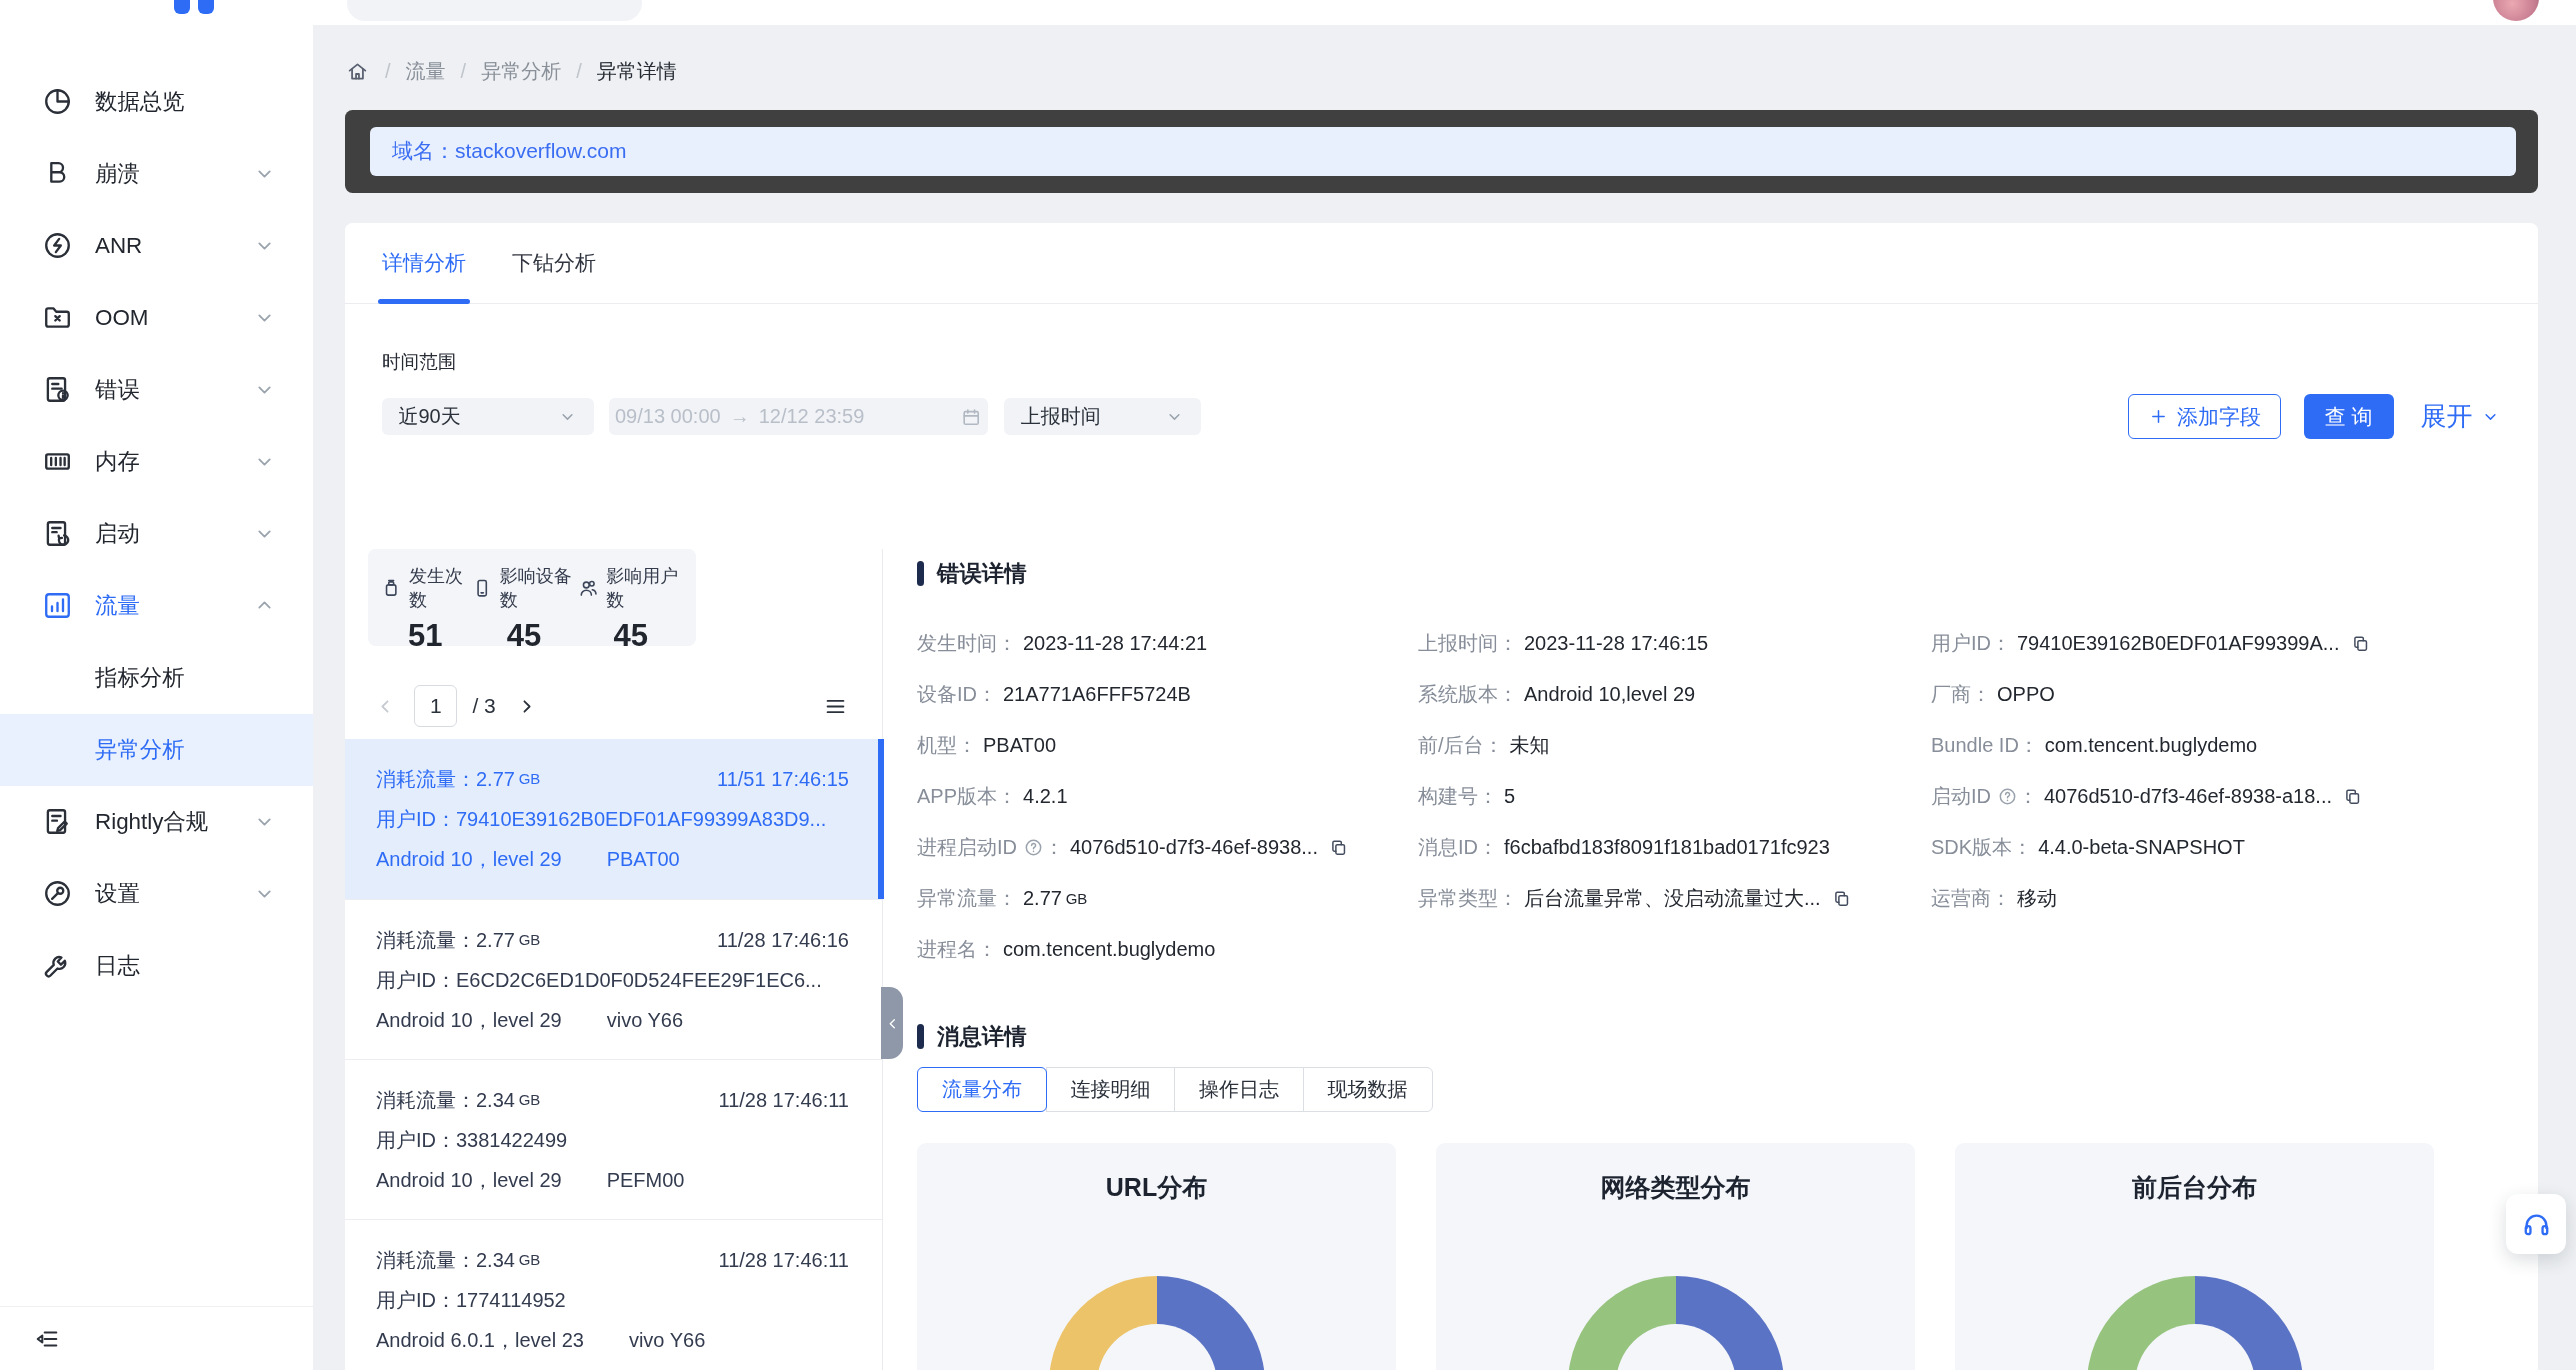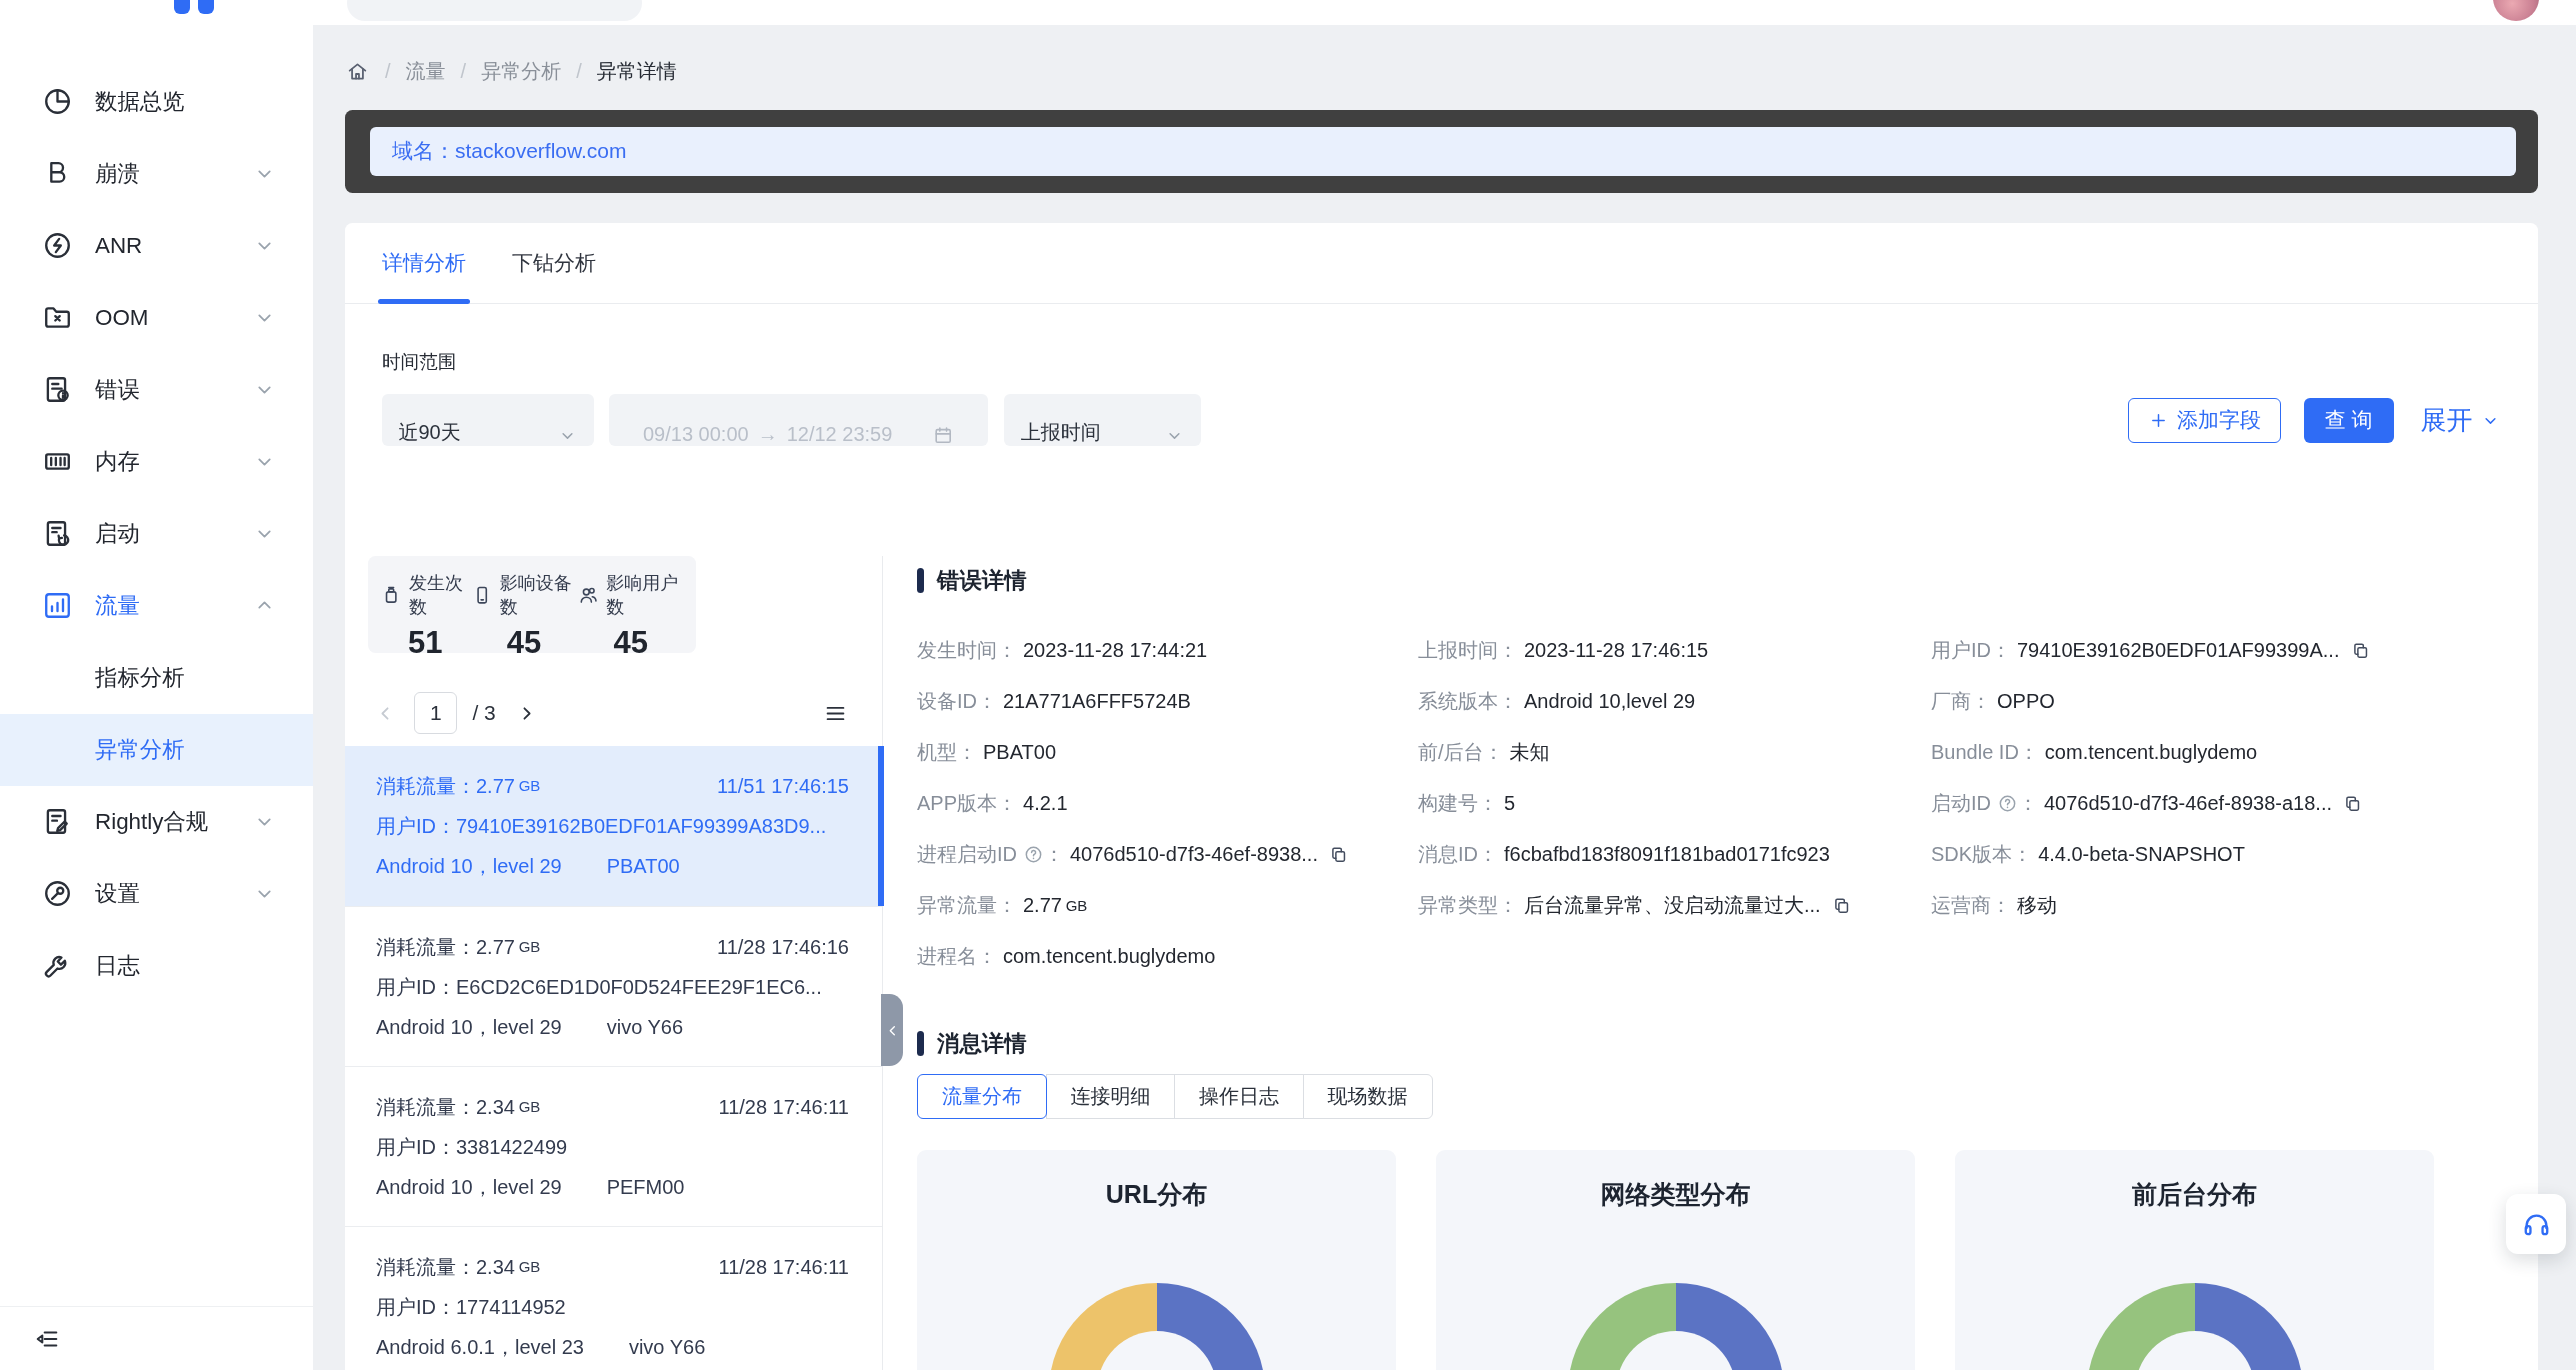--- a/index.html
+++ b/index.html
@@ -40,24 +40,24 @@
 
   .main-card { margin-top:30px; background:#fff; border-radius:7.5px 7.5px 0 0; height:1342px; position:relative; }
   .tabs { height:81px; border-bottom:1.5px solid #eaecef; display:flex; align-items:center; padding:0 37px; gap:46px; }
   .tab { position:relative; height:100%; display:flex; align-items:center; font-size:21px; color:#30353f; cursor:pointer; }
   .tab.active { color:#2f6cf5; }
   .tab.active::after { content:""; position:absolute; left:50%; transform:translateX(-50%); bottom:-1.5px; width:92px; height:5.2px; background:#2f6cf5; border-radius:3px; }
 
   .filter { padding:45px 37px 0 37px; }
   .filter-label { font-size:18.6px; color:#272c35; margin-bottom:19.4px; }
   .filter-row { display:flex; align-items:center; }
-  .ctl { background:#f1f3f6; border-radius:6px; height:52px; display:flex; align-items:flex-end; font-size:20px; color:#2b313b; cursor:pointer; }
+  .ctl { background:#f1f3f6; border-radius:6px; height:37px; display:flex; align-items:center; font-size:20px; color:#2b313b; cursor:pointer; }
   .ctl .c-chev { margin-left:auto; width:21px; height:21px; color:#9aa3ad; }
   .ctl-quick { width:212px; padding:0 16.4px; }
-  .ctl-date { width:379px; margin-left:15px; padding:0 34px; color:#b9bfc9; gap:9px; cursor:default; }
+  .ctl-date { width:379px; margin-left:15px; padding:0 6px; color:#b9bfc9; gap:9px; cursor:default; }
   .ctl-date .cal { margin-left:auto; width:22.4px; height:22.4px; color:#b2b8c2; }
   .ctl-field { width:197px; margin-left:16.4px; padding:0 16.4px; }
   .spacer { flex:1; }
   .btn-outline { height:45px; border:1.5px solid #2f6cf5; border-radius:6px; color:#2f6cf5; display:flex; align-items:center; padding:0 19.4px; font-size:21px; gap:7.5px; background:#fff; cursor:pointer; }
   .btn-outline .icon { width:21px; height:21px; }
   .btn-primary { height:45px; background:#2f6cf5; color:#fff; border-radius:6px; padding:0 21px; font-size:21px; display:flex; align-items:center; margin-left:22.4px; border:none; cursor:pointer; }
   .expand { margin-left:27px; color:#2f6cf5; font-size:26px; display:flex; align-items:center; gap:7.5px; cursor:pointer; }
   .expand .icon { width:21px; height:21px; }
 
   .body-row { display:flex; margin-top:110px; position:relative; align-items:stretch; }

